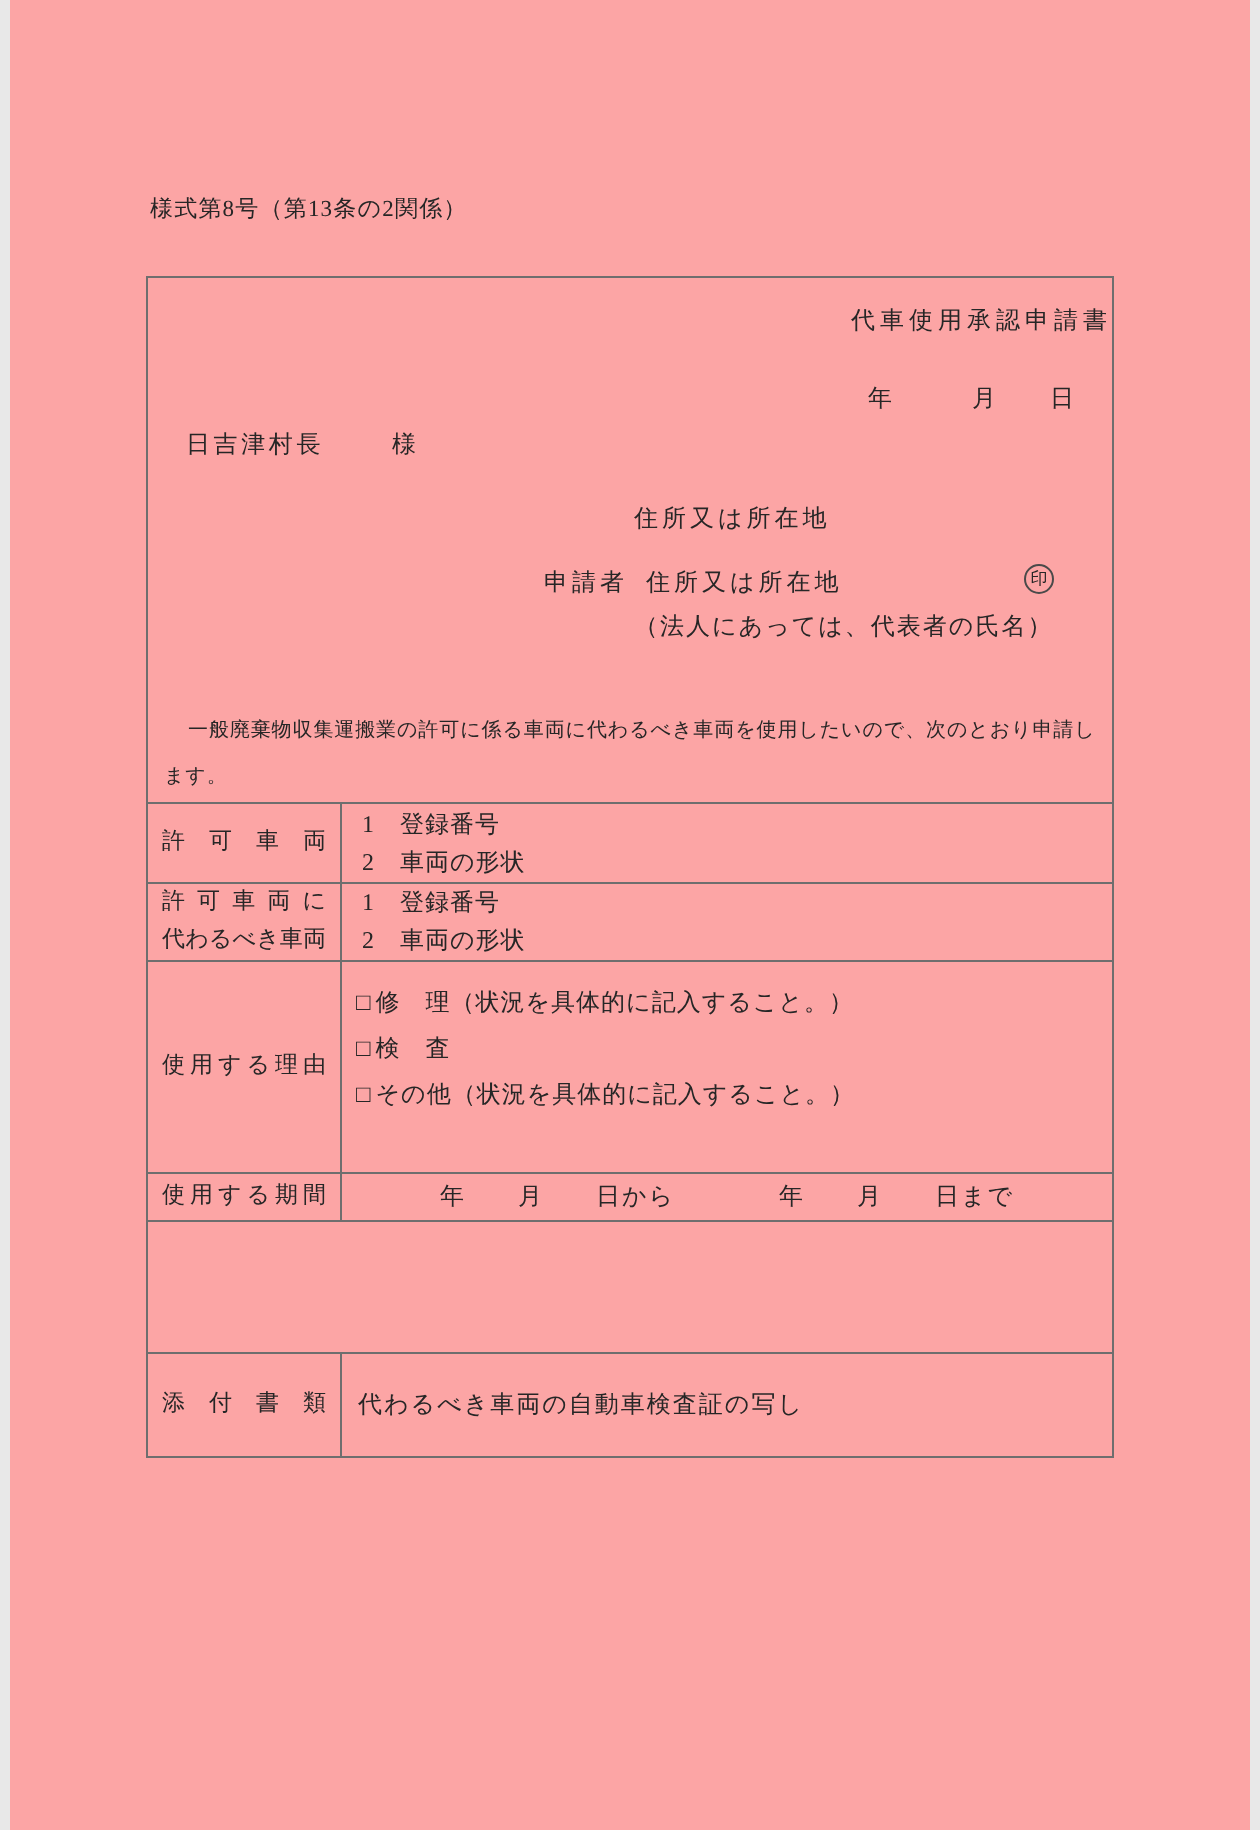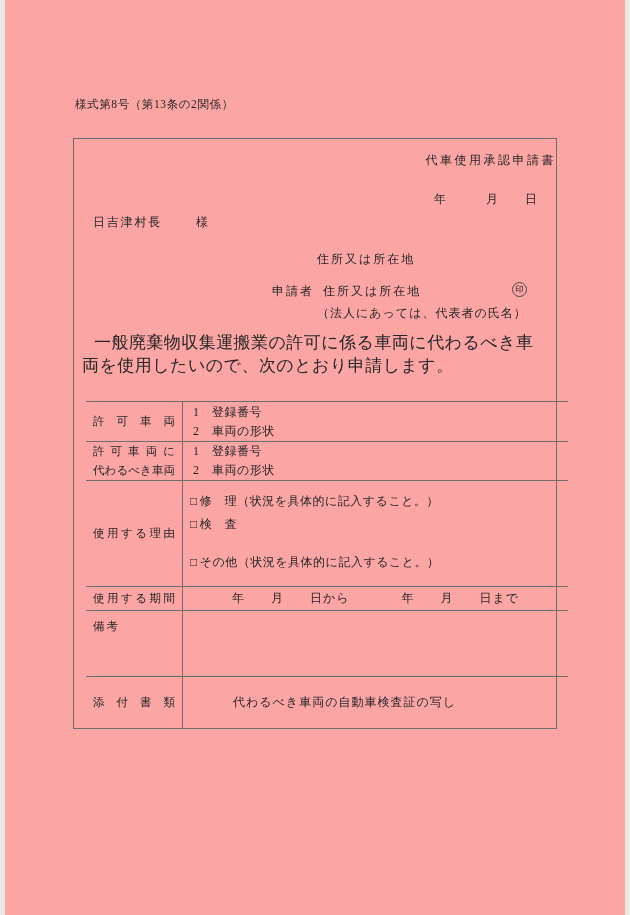--- a/index.html
+++ b/index.html
@@ -50,48 +50,48 @@
     width:15px; height:15px;
     border:1px solid #4a4a4a; border-radius:50%;
     display:inline-flex; align-items:center; justify-content:center;
   }
   .seal-char { font-size:8.5px; letter-spacing:0; line-height:1; }
   .corporate-note {
     position:absolute; top:166px; left:243px;
     font-size:12px; letter-spacing:1px;
   }
   .body-text {
-    position:absolute; top:192px; left:8px; width:468px;
-    font-size:17px; letter-spacing:0.45px; line-height:23px;
+    position:absolute; top:215px; left:8px; width:468px;
+    font-size:10px; letter-spacing:0.45px; line-height:23px;
     text-indent:12px;
   }
-  .tbl { position:absolute; top:262px; left:12px; width:100%; }
+  .tbl { position:absolute; top:262px; left:0; width:100%; }
   .row { display:flex; border-top:1px solid #6e6e6e; width:100%; }
   .cell-label {
     width:97px; flex:0 0 97px;
     border-right:1px solid #6e6e6e;
     padding:0 7px;
     display:flex; flex-direction:column; justify-content:center;
     font-size:11.5px; letter-spacing:0;
   }
   .jline { width:100%; text-align:justify; text-align-last:justify; line-height:19px; }
   .plain-label { letter-spacing:2px; }
   .cell-content { flex:1; font-size:12px; letter-spacing:0.5px; }
   .r1 { height:40px; }
   .r2 { height:39px; }
   .r3 { height:106px; }
   .r4 { height:24px; }
   .r5 { height:66px; }
-  .r6 { height:52px;gap:42px; }
+  .r6 { height:52px; }
   .r1 .cell-content, .r2 .cell-content {
     display:flex; flex-direction:column; justify-content:center;
     padding-left:10px; line-height:19px;
   }
   .r3 .cell-content { padding:9px 0 0 7px; line-height:23px; }
-  .opt-other { margin-top:15px; }
+  .opt-other { margin-top:0; }
   .cb { margin-right:2px; }
   .r4 .cell-content { display:flex; align-items:center; justify-content:center; letter-spacing:1px; }
   .r5 .cell-label { justify-content:flex-start; padding-top:8px; }
   .r6 .cell-content { display:flex; align-items:center; padding-left:8px; letter-spacing:1px; }
 </style>
 </head>
 <body>
 
 <div class="page">
 
@@ -157,23 +157,20 @@
       </div>
 
       <div class="row r4">
         <div class="cell-label">
           <div class="jline">使用する期間</div>
         </div>
         <div class="cell-content">年　　月　　日から　　　　年　　月　　日まで</div>
       </div>
 
       <div class="row r5">
-        <div class="cell-label">
-          <div class="plain-label">備考</div>
-        </div>
         <div class="cell-content"></div>
       </div>
 
       <div class="row r6">
         <div class="cell-label">
           <div class="jline">添付書類</div>
         </div>
         <div class="cell-content">代わるべき車両の自動車検査証の写し</div>
       </div>
 

